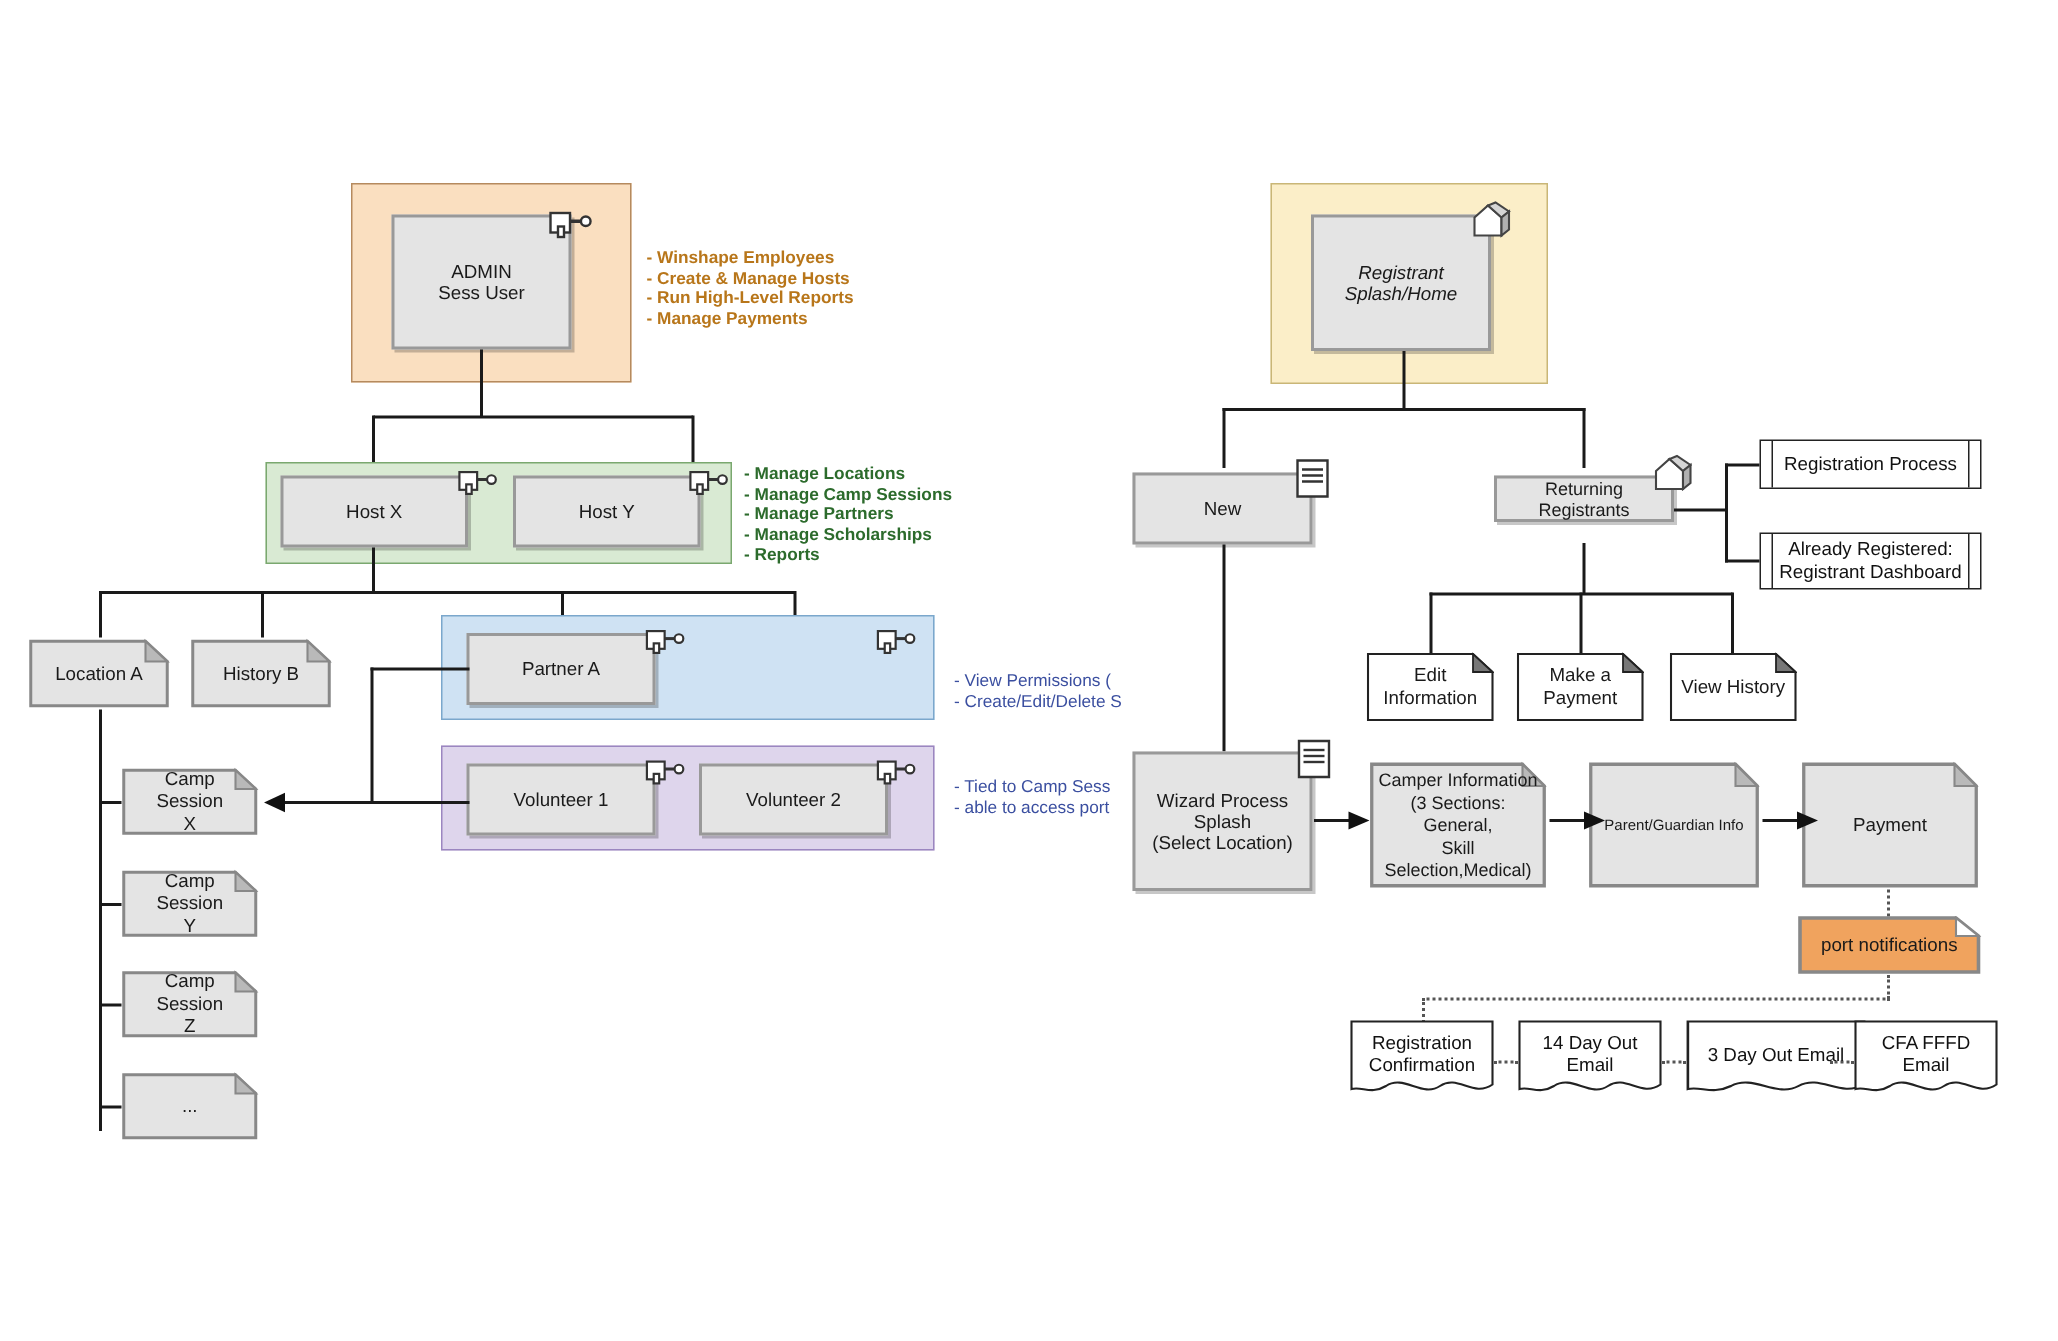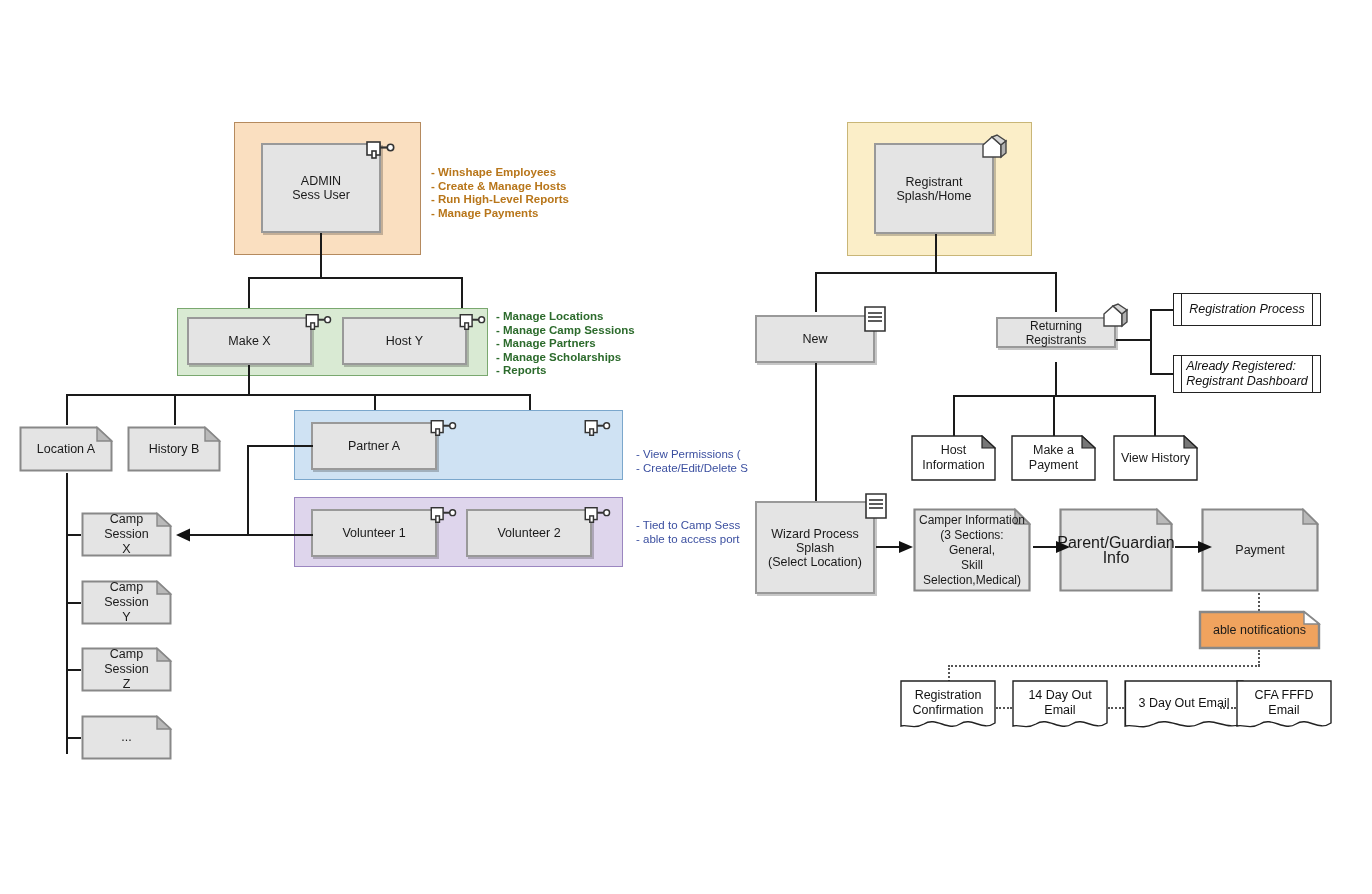--- a/index.html
+++ b/index.html
@@ -30,23 +30,22 @@
     text-align:center;font-size:12.5px;color:#1a1a1a;line-height:15px;
     box-sizing:border-box;
   }
   .doc .docbg{position:absolute;left:0;top:0;width:100%;height:100%;}
   .doc .doctxt{position:relative;z-index:3;padding:0 6px;}
 
   
   .proc{
     position:absolute;background:#ffffff;border:1.5px solid #222;
     display:flex;align-items:center;justify-content:center;
-    font-size:12.5px;color:#111;line-height:15px;
+    text-align:center;font-size:12.5px;color:#111;line-height:15px;
     box-sizing:border-box;
-    font-style:italic;
   }
   .proc::before,.proc::after{
     content:"";position:absolute;top:0;bottom:0;width:0;border-left:1.5px solid #222;
   }
   .proc::before{left:7px;}
   .proc::after{right:7px;}
 
   
   .wdoc{
     position:absolute;
@@ -94,21 +93,21 @@
 - Run High-Level Reports
 - Manage Payments</div>
 
   <div class="ln lnv" style="left:320px;top:233px;height:45px;"></div>
   <div class="ln lnh" style="left:249px;top:277px;width:213px;"></div>
   <div class="ln lnv" style="left:248px;top:277px;height:35px;"></div>
   <div class="ln lnv" style="left:461px;top:277px;height:35px;"></div>
 
   <div class="abs group" style="left:177px;top:308px;width:311px;height:68px;background:#d9ead3;border-color:#7aa86f;"></div>
   <div class="abs node" style="left:187px;top:317px;width:125px;height:48px;">
-    <span>Make X</span>
+    <span>Host X</span>
   </div>
   <div class="abs node" style="left:342px;top:317px;width:125px;height:48px;">
     <span>Host Y</span>
   </div>
   <svg class="icon" style="left:305px;top:312px;" width="28" height="20" viewBox="0 0 30 22">
     <rect x="1" y="3" width="13" height="13" fill="#fff" stroke="#333" stroke-width="1.6"></rect>
     <rect x="6" y="12" width="4" height="7" fill="#fff" stroke="#333" stroke-width="1.6"></rect>
     <line x1="14" y1="8.5" x2="22" y2="8.5" stroke="#333" stroke-width="2.2"></line>
     <circle cx="24.5" cy="8.5" r="3.2" fill="#fff" stroke="#333" stroke-width="1.6"></circle>
   </svg>
@@ -234,21 +233,21 @@
   <div class="doc" style="left:80px;top:714px;width:93px;height:47px;">
     <svg class="docbg" viewBox="0 0 93 47" preserveAspectRatio="none">
       <path d="M2.5,2.5 H77 L90.5,15 V44.5 H2.5 Z" fill="#e4e4e4" stroke="#888" stroke-width="2"></path>
       <path d="M77,2.5 V15 H90.5 Z" fill="#b9b9b9" stroke="#888" stroke-width="1.4"></path>
     </svg>
     <span class="doctxt" style="white-space:pre-line;">...</span>
   </div>
 
   <div class="abs group" style="left:847px;top:122px;width:185px;height:134px;background:#fbeec8;border-color:#c9b677;"></div>
   <div class="abs node" style="left:874px;top:143px;width:120px;height:91px;">
-    <span style="white-space:pre-line;">Registrant
+    <span style="white-space:pre-line;font-style:italic;">Registrant
 Splash/Home</span>
   </div>
 
   <svg class="icon" style="left:979px;top:134px;" width="30" height="28" viewBox="0 0 30 28">
     <polygon points="4,11 13,3 22,11 22,23 4,23" fill="#ffffff" stroke="#444" stroke-width="1.4"></polygon>
     <polygon points="13,3 22,11 27,7 18,1" fill="#d5d5d5" stroke="#444" stroke-width="1.4"></polygon>
     <polygon points="22,11 27,7 27,19 22,23" fill="#b0b0b0" stroke="#444" stroke-width="1.4"></polygon>
   </svg>
 
   <div class="ln lnv" style="left:935px;top:234px;height:39px;"></div>
@@ -292,21 +291,21 @@
   <div class="ln lnh" style="left:953px;top:395px;width:202px;"></div>
   <div class="ln lnv" style="left:953px;top:395px;height:41px;"></div>
   <div class="ln lnv" style="left:1053px;top:395px;height:41px;"></div>
   <div class="ln lnv" style="left:1154px;top:395px;height:41px;"></div>
 
   <div class="doc" style="left:911px;top:435px;width:85px;height:46px;">
     <svg class="docbg" viewBox="0 0 85 46" preserveAspectRatio="none">
       <path d="M1,1 H71 L84,13 V45 H1 Z" fill="#ffffff" stroke="#222" stroke-width="1.4"></path>
       <path d="M71,1 V13 H84 Z" fill="#777" stroke="#222" stroke-width="1.2"></path>
     </svg>
-    <span class="doctxt" style="white-space:pre-line;">Host
+    <span class="doctxt" style="white-space:pre-line;">Edit
 Information</span>
   </div>
   <div class="doc" style="left:1011px;top:435px;width:85px;height:46px;">
     <svg class="docbg" viewBox="0 0 85 46" preserveAspectRatio="none">
       <path d="M1,1 H71 L84,13 V45 H1 Z" fill="#ffffff" stroke="#222" stroke-width="1.4"></path>
       <path d="M71,1 V13 H84 Z" fill="#777" stroke="#222" stroke-width="1.2"></path>
     </svg>
     <span class="doctxt" style="white-space:pre-line;">Make a
 Payment</span>
   </div>
@@ -351,21 +350,21 @@
   <div class="ln lnh" style="left:1033px;top:546px;width:26px;"></div>
   <svg class="icon" style="left:1055px;top:540px;" width="15" height="14" viewBox="0 0 15 14">
     <polygon points="15,7 1,1 1,13" fill="#111"></polygon>
   </svg>
 
   <div class="doc" style="left:1058px;top:507px;width:116px;height:86px;">
     <svg class="docbg" viewBox="0 0 116 86" preserveAspectRatio="none">
       <path d="M2.5,2.5 H99 L113.5,17 V83.5 H2.5 Z" fill="#e4e4e4" stroke="#888" stroke-width="2.2"></path>
       <path d="M99,2.5 V17 H113.5 Z" fill="#b9b9b9" stroke="#888" stroke-width="1.4"></path>
     </svg>
-    <span class="doctxt" style="white-space:pre-line;font-size:16px;">Parent/Guardian Info</span>
+    <span class="doctxt" style="white-space:pre-line;font-size:10px;">Parent/Guardian Info</span>
   </div>
 
   <div class="ln lnh" style="left:1175px;top:546px;width:26px;"></div>
   <svg class="icon" style="left:1197px;top:540px;" width="15" height="14" viewBox="0 0 15 14">
     <polygon points="15,7 1,1 1,13" fill="#111"></polygon>
   </svg>
 
   <div class="doc" style="left:1200px;top:507px;width:120px;height:86px;">
     <svg class="docbg" viewBox="0 0 120 86" preserveAspectRatio="none">
       <path d="M2.5,2.5 H103 L117.5,17 V83.5 H2.5 Z" fill="#e4e4e4" stroke="#888" stroke-width="2.2"></path>
@@ -374,21 +373,21 @@
     <span class="doctxt" style="white-space:pre-line;">Payment</span>
   </div>
 
   <div class="abs" style="left:1258px;top:593px;width:2px;height:18px;border-left:2px dotted #555;"></div>
 
   <div class="doc" style="left:1198px;top:610px;width:123px;height:40px;">
     <svg class="docbg" viewBox="0 0 123 40" preserveAspectRatio="none">
       <path d="M2,2 H106 L121,14 V38 H2 Z" fill="#f0a35e" stroke="#888" stroke-width="2.4"></path>
       <path d="M106,2 V14 H121 Z" fill="#ffffff" stroke="#888" stroke-width="1.4"></path>
     </svg>
-    <span class="doctxt" style="font-size:12.5px;">able notifications</span>
+    <span class="doctxt" style="font-size:12.5px;">port notifications</span>
   </div>
 
   <div class="abs" style="left:1258px;top:650px;width:2px;height:16px;border-left:2px dotted #555;"></div>
   <div class="abs" style="left:948px;top:665px;width:312px;height:2px;border-top:2px dotted #555;"></div>
   <div class="abs" style="left:948px;top:665px;width:2px;height:17px;border-left:2px dotted #555;"></div>
 
   <div class="wdoc" style="left:900px;top:680px;width:96px;height:52px;">
     <svg class="docbg" style="position:absolute;left:0;top:0;width:100%;height:100%;" viewBox="0 0 96 52" preserveAspectRatio="none">
       <path d="M1,1 H95 V43 C82,52 72,36 60,44 C48,52 36,36 24,44 C14,50 8,44 1,46 Z" fill="#ffffff" stroke="#222" stroke-width="1.4"></path>
     </svg>

